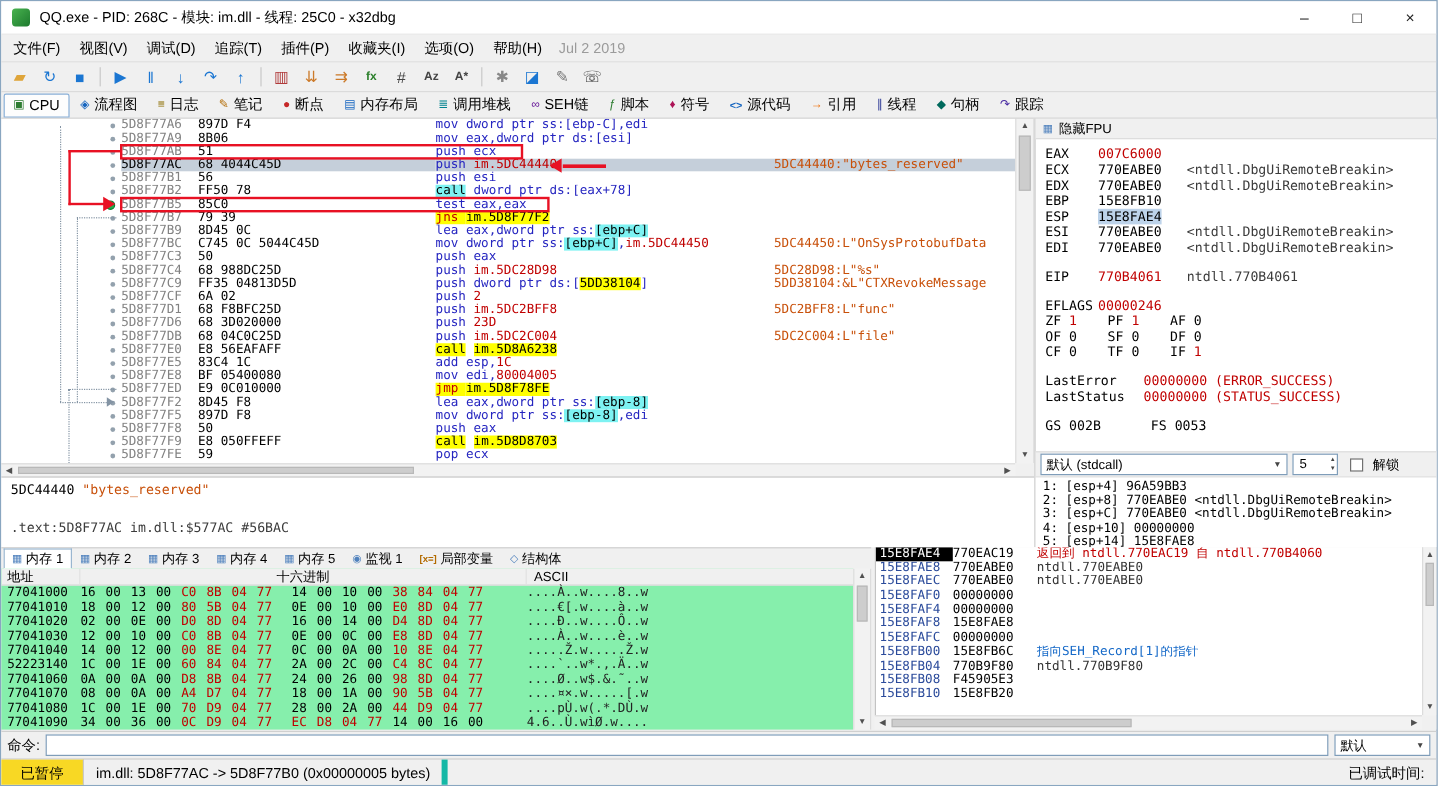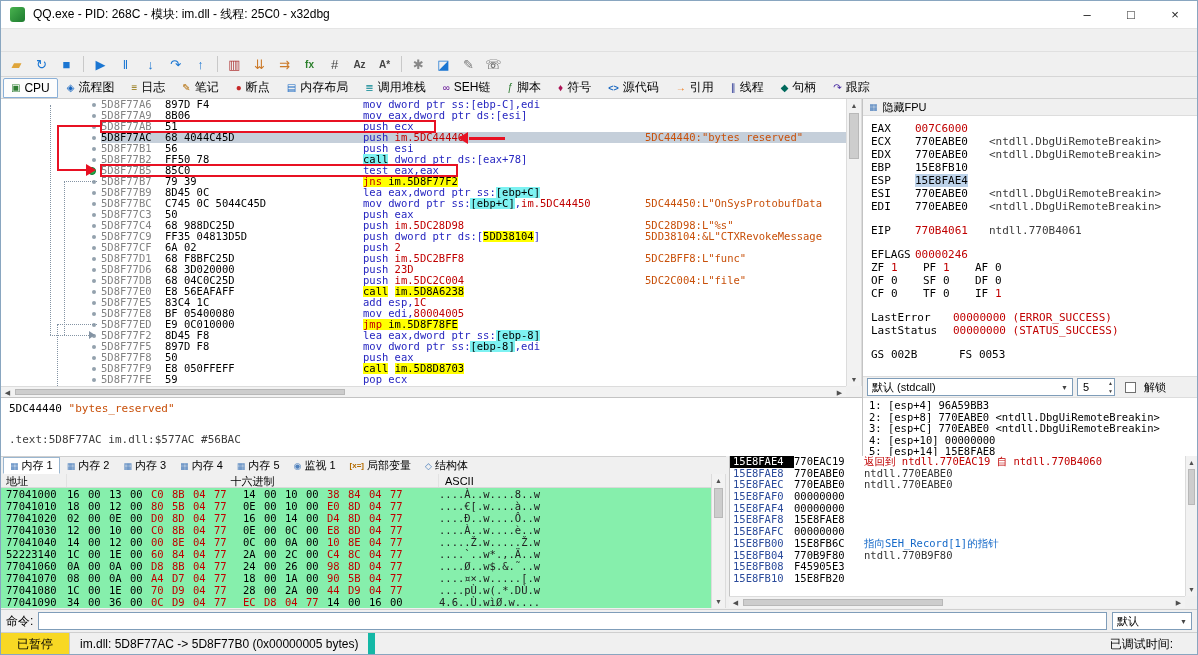--- a/index.html
+++ b/index.html
@@ -117,37 +117,48 @@
   .scmt{flex:1;color:#333;overflow:hidden}
   .scmt.red{color:#c00000}
   .scmt.blue{color:#1569c8}
 
   .cmdbar{position:absolute;left:0;top:608px;width:100%;height:23px;background:#f0f0f0;border-top:1px solid #cfcfcf;display:flex;align-items:center;padding:0 5px;gap:5px}
   .cmd-input{flex:1;height:18px;border:1px solid #7f9db9;background:#fff;font-family:"DejaVu Sans Mono",monospace;font-size:11px;padding:0 3px;outline:none}
   .cmd-combo{width:80px}
 
   .statusbar{position:absolute;left:0;top:631px;width:100%;height:23px;background:#f0f0f0;border-top:1px solid #cfcfcf;display:flex;align-items:stretch;font-size:12px}
   .status-chip{background:#f8d824;display:flex;align-items:center;padding:0 16px;border-right:1px solid #c9c9c9}
-  .status-msg{display:flex;align-items:center;padding:0 10px;border-right:7px solid #14b8a6}
-  .status-right{margin-left:auto;display:flex;align-items:center;padding-right:24px}
+  .status-msg{display:flex;align-items:center;padding:0 10px;border-right:5px solid #14b8a6}
+  .status-right{margin-left:auto;display:flex;align-items:center;padding-right:10px}
 </style>
 </head>
 <body>
 
 <div class="window">
 
   <div class="titlebar">
     <span class="app-icon"></span>
     <span class="title-text">QQ.exe - PID: 268C - 模块: im.dll - 线程: 25C0 - x32dbg</span>
     <span class="cap-spacer"></span>
     <span class="cap-btn">–</span>
     <span class="cap-btn">□</span>
     <span class="cap-btn">×</span>
   </div>
 
+  <div class="menubar">
+      <span class="menu-item">文件(F)</span>
+      <span class="menu-item">视图(V)</span>
+      <span class="menu-item">调试(D)</span>
+      <span class="menu-item">追踪(T)</span>
+      <span class="menu-item">插件(P)</span>
+      <span class="menu-item">收藏夹(I)</span>
+      <span class="menu-item">选项(O)</span>
+      <span class="menu-item">帮助(H)</span>
+      <span class="build-date">Jul 2 2019</span>
+    </div>
   <div class="toolbar">
       <span class="tool" style="color: rgb(223, 165, 58);">▰</span>
       <span class="tool" style="color: rgb(27, 118, 210);">↻</span>
       <span class="tool" style="color: rgb(27, 118, 210);">■</span>
       <span class="tsep"></span>
       <span class="tool" style="color: rgb(27, 118, 210);">▶</span>
       <span class="tool" style="color: rgb(27, 118, 210);">‖</span>
       <span class="tool" style="color: rgb(27, 118, 210);">↓</span>
       <span class="tool" style="color: rgb(27, 118, 210);">↷</span>
       <span class="tool" style="color: rgb(27, 118, 210);">↑</span>

